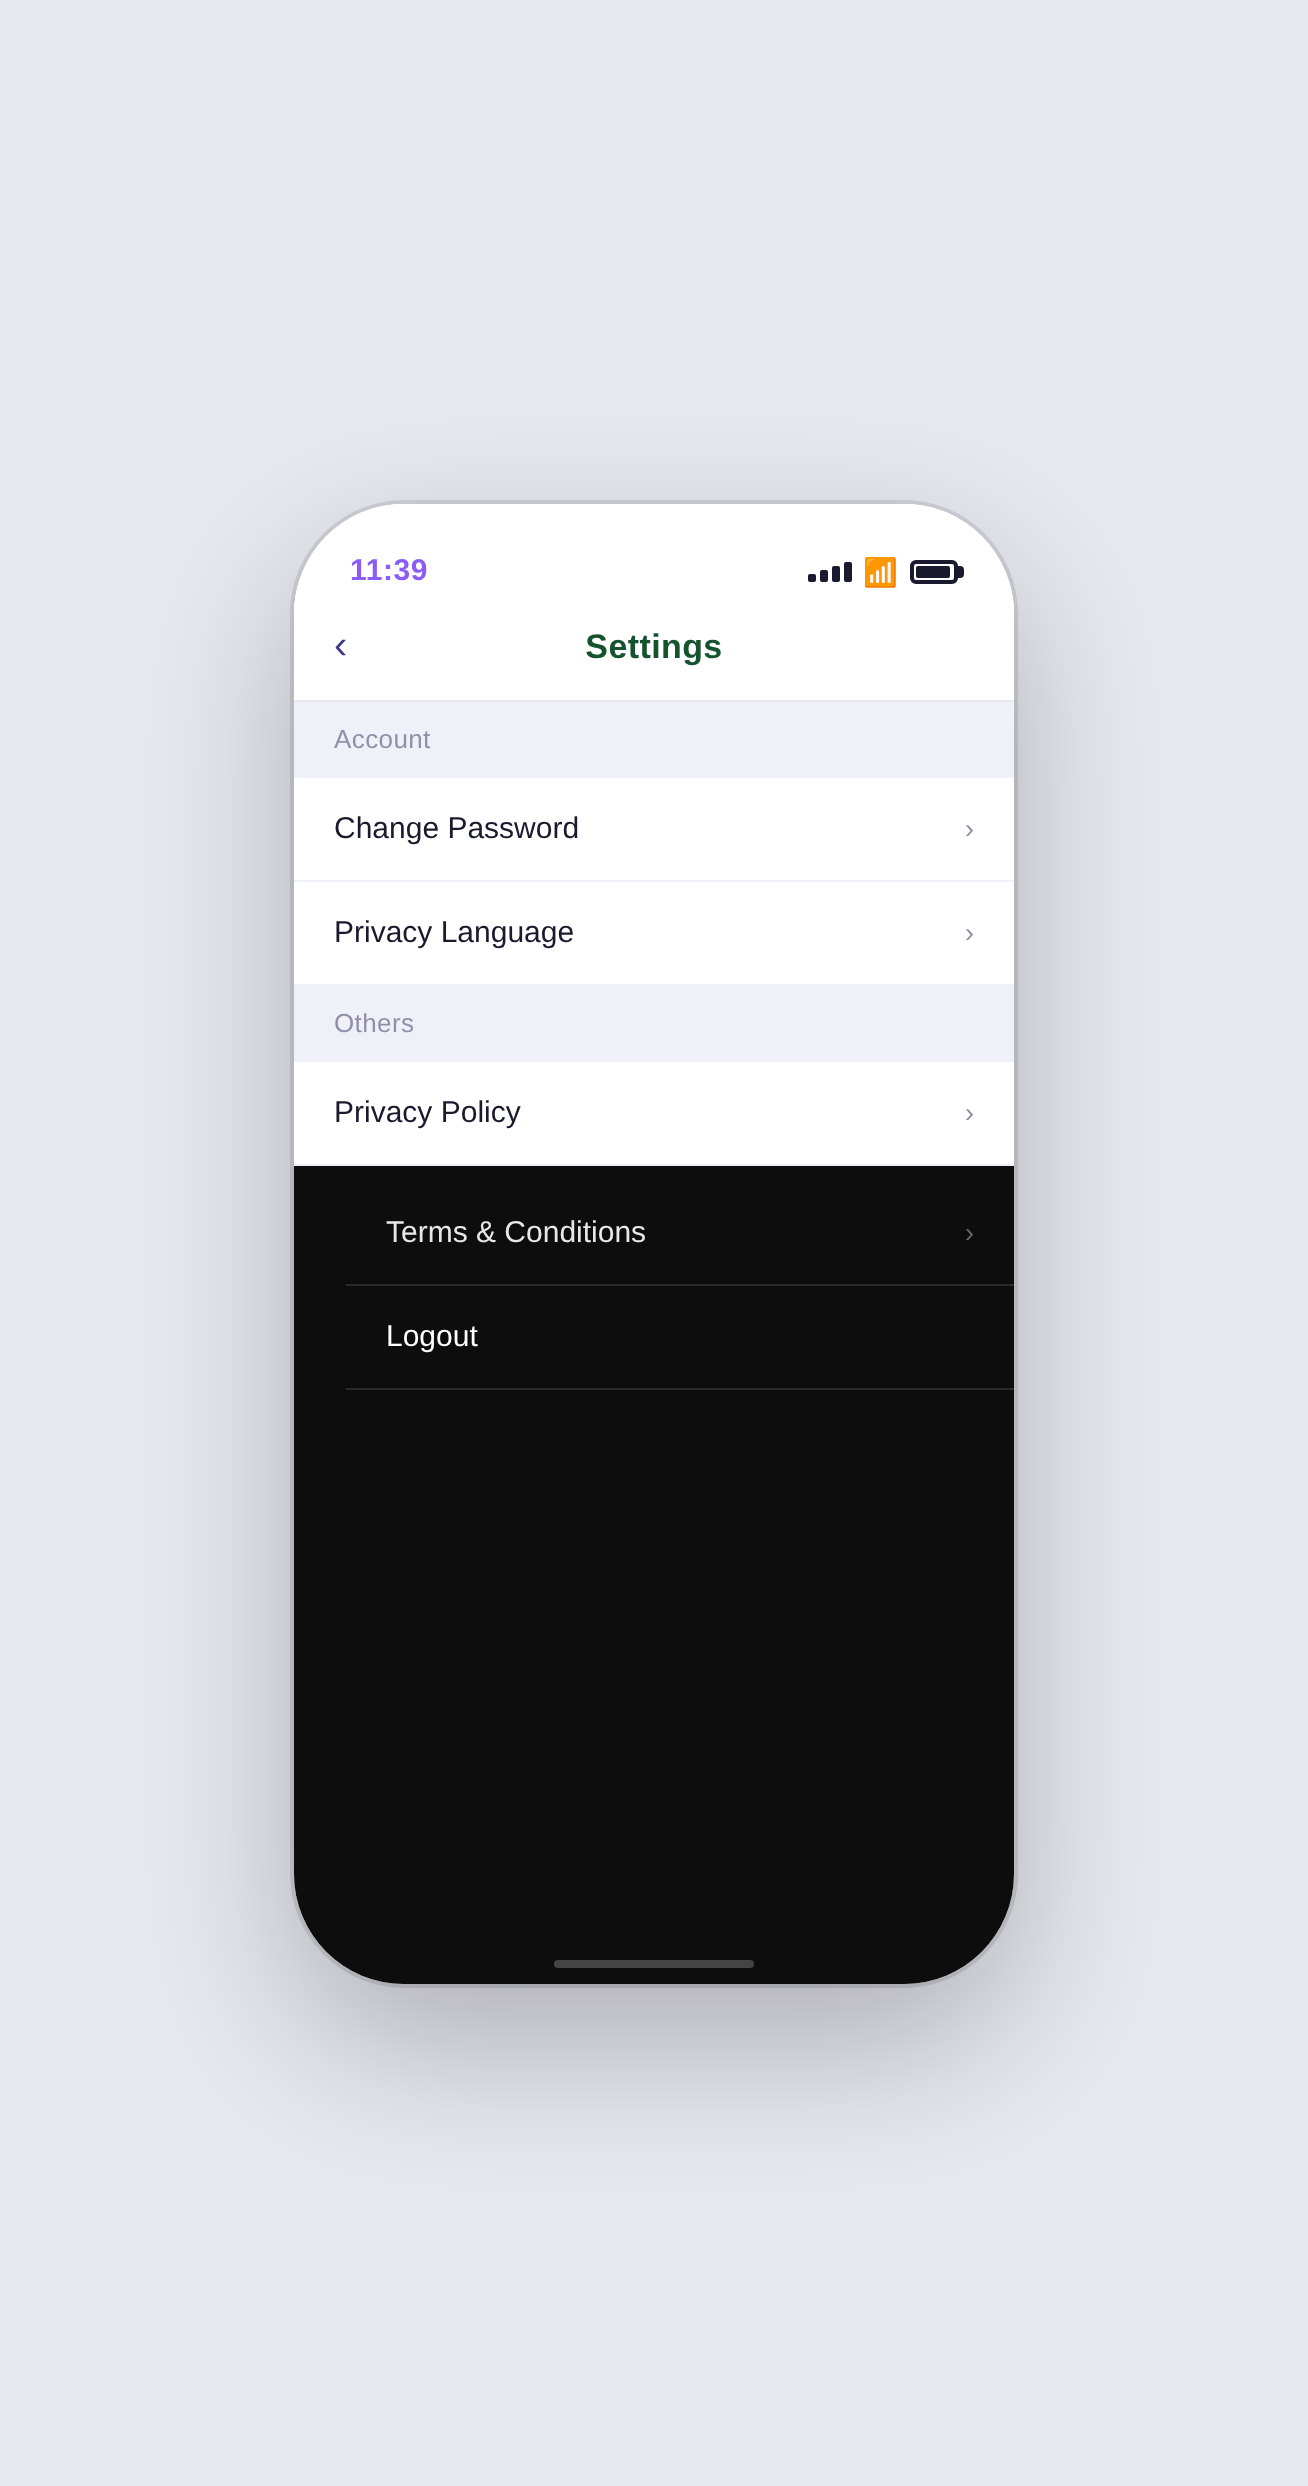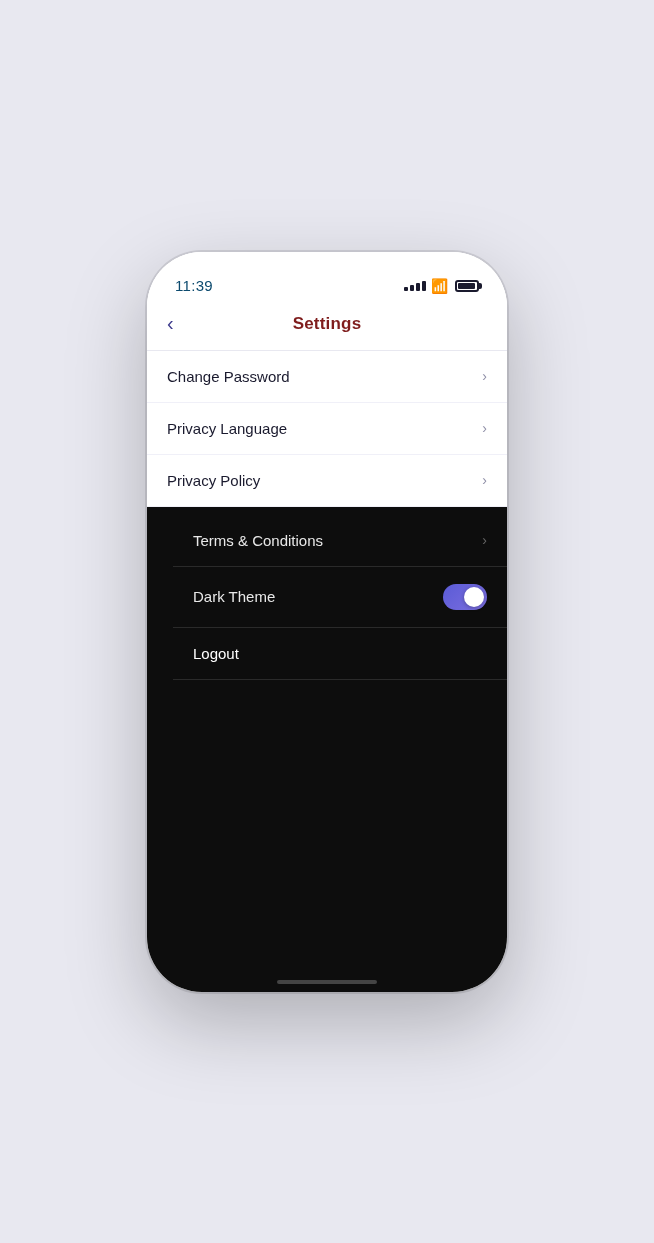--- a/index.html
+++ b/index.html
@@ -33,22 +33,22 @@
       align-items: flex-end;
       justify-content: space-between;
       padding: 0 28px 8px 28px;
       position: relative;
       z-index: 5;
       flex-shrink: 0;
     }
 
     .status-time {
       font-size: 15px;
-      font-weight: 400;
-      color: #0c4a6e;
+      font-weight: 700;
+      color: #8b5cf6;
       letter-spacing: 0.3px;
     }
 
     .status-icons {
       display: flex;
       align-items: center;
       gap: 6px;
     }
 
     .signal-dots {
@@ -131,21 +131,21 @@
       font-size: 20px;
       font-weight: 300;
       cursor: pointer;
       display: flex;
       align-items: center;
     }
 
     .nav-title {
       font-size: 17px;
       font-weight: 600;
-      color: #7f1d1d;
+      color: #14532d;
       letter-spacing: 0.2px;
     }
 
     
     .section-header {
       background: #f0f0f8;
       padding: 10px 20px;
     }
 
     .section-header-text {
@@ -305,31 +305,37 @@
 
     <div class="light-section">
 
       <div class="nav-header">
         <div class="back-button">
           <span>‹</span>
         </div>
         <span class="nav-title">Settings</span>
       </div>
 
+      <div class="section-header">
+        <span class="section-header-text">Account</span>
+      </div>
 
       <div class="menu-item-light">
         <span class="menu-item-label-light">Change Password</span>
         <span class="chevron-right">›</span>
       </div>
 
       <div class="menu-item-light">
         <span class="menu-item-label-light">Privacy Language</span>
         <span class="chevron-right">›</span>
       </div>
 
+      <div class="section-header">
+        <span class="section-header-text">Others</span>
+      </div>
 
     </div>
 
     <div class="dark-curve-overlay">
       <div class="dark-curve-bg"></div>
 
       <div style="position:absolute; top:0; left:0; right:0; background:#ffffff; z-index:3;">
         <div class="menu-item-light" style="border-bottom: 1px solid #f0f0f8; gap: 32px;">
           <span class="menu-item-label-light">Privacy Policy</span>
           <span class="chevron-right">›</span>
@@ -338,26 +344,20 @@
     </div>
 
     <div class="dark-section">
       <div class="dark-content">
 
         <div class="menu-item-dark">
           <span class="menu-item-label-dark">Terms &amp; Conditions</span>
           <span class="chevron-right-dark">›</span>
         </div>
 
-        <div class="menu-item-dark">
-          <span class="menu-item-label-dark">Dark Theme</span>
-          <div class="toggle-switch">
-            <div class="toggle-knob"></div>
-          </div>
-        </div>
 
         <div class="logout-item">
           <span class="logout-label">Logout</span>
         </div>
 
       </div>
 
       <div class="home-indicator"></div>
     </div>
 

